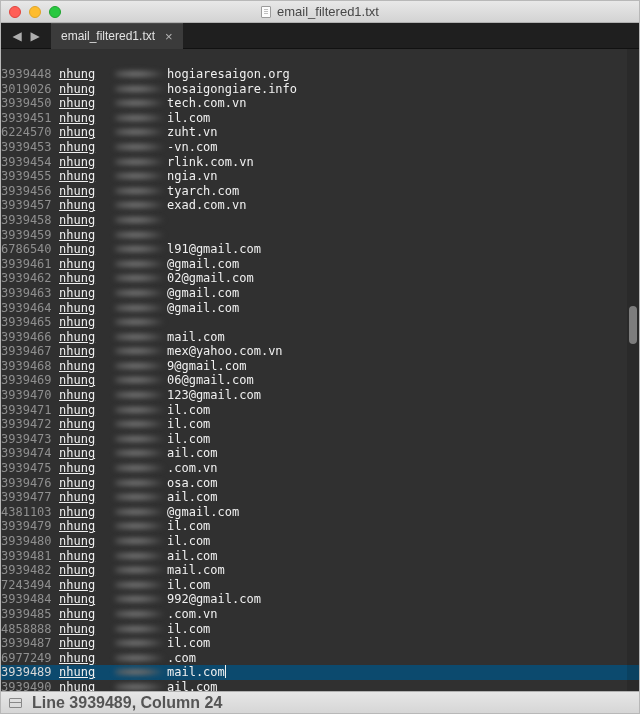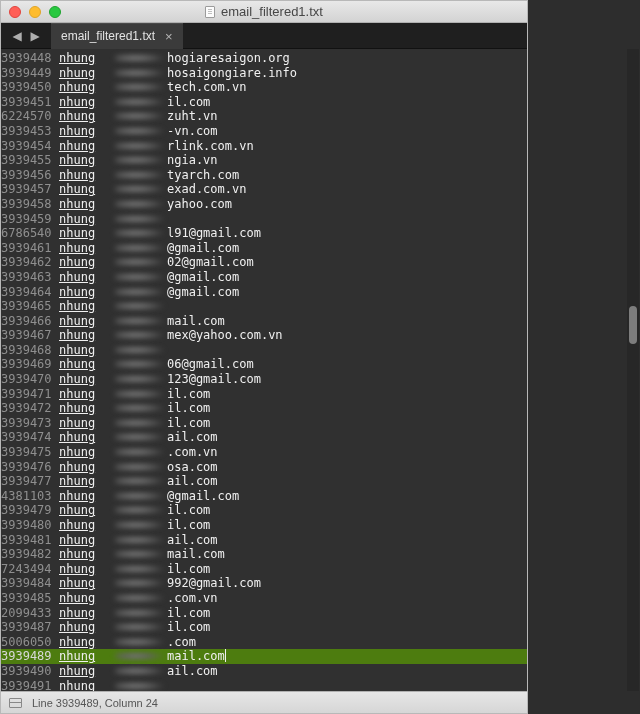--- a/index.html
+++ b/index.html
@@ -1,44 +1,44 @@
 <!DOCTYPE html>
 <html><head>
 <meta charset="utf-8">
 <style>
   * { margin: 0; padding: 0; box-sizing: border-box; }
   html, body { width: 640px; height: 714px; overflow: hidden; font-family: -apple-system, "Helvetica Neue", Arial, sans-serif; background: #2d2d2d; }
-  .window { width: 528px; height: 714px; display: flex; flex-direction: column; border: 1px solid #b8b8b8; }
+  .window { width: 640px; height: 714px; display: flex; flex-direction: column; border: 1px solid #b8b8b8; }
   .titlebar {
     height: 22px; background: linear-gradient(#e8e8e8,#d3d3d3);
     display: flex; align-items: center; position: relative; border-bottom: 1px solid #b0b0b0;
   }
   .traffic { display: flex; gap: 8px; margin-left: 8px; }
   .tl { width: 12px; height: 12px; border-radius: 50%; }
   .tl.close { background: #ff5f57; border: 0.5px solid #e0443e; }
   .tl.min { background: #febc2e; border: 0.5px solid #e0a528; }
   .tl.max { background: #28c840; border: 0.5px solid #1fa32f; }
   .title-center { position: absolute; left: 0; right: 0; display: flex; justify-content: center; align-items: center; gap: 6px; pointer-events: none; font-size: 13px; color: #474747; }
   .doc-icon { display: inline-block; width: 10px; height: 12px; background: #fcfcfc; border: 1px solid #9b9b9b; border-radius: 1px; position: relative; }
   .doc-icon::before { content: ""; position: absolute; left: 2px; right: 2px; top: 2px; height: 1px; background: #bfbfbf; box-shadow: 0 2px 0 #bfbfbf, 0 4px 0 #bfbfbf; }
   .navbar { height: 26px; background: #1f1f1f; display: flex; align-items: center; border-bottom: 1px solid #111; }
   .nav-arrows { display: flex; gap: 2px; margin-left: 8px; margin-right: 8px; color: #aeaeae; font-size: 12px; }
   .nav-arrow { width: 16px; text-align: center; cursor: pointer; }
   .tab { height: 26px; background: #3b3b3b; color: #e2e2e2; display: flex; align-items: center; padding: 0 10px; font-size: 12px; gap: 10px; border-top: 1px solid #4a4a4a; }
   .tab-close { color: #b5b5b5; font-size: 13px; line-height: 1; cursor: pointer; }
-  .editor { flex: 1; background: #303030; overflow: hidden; font-family: "Menlo","Consolas",monospace; font-size: 12px; line-height: 14.6px; color: #f0f0f0; padding-top: 2px; }
+  .editor { flex: 1; background: #303030; overflow: hidden; font-family: "Menlo","Consolas",monospace; font-size: 12px; line-height: 14.6px; color: #f0f0f0; padding-top: 18px; }
   .row { display: flex; white-space: pre; }
-  .row.sel { background: #4d7c0f; }
+  .row.sel { background: #0c4a6e; }
   .ln { width: 58px; text-align: right; color: #8f8f8f; padding-right: 10px; flex: none; }
   .row.sel .ln { color: #d8d8d8; }
   .c1 { width: 56px; flex: none; text-decoration: underline; }
   .blur { width: 52px; flex: none; color: transparent; background: radial-gradient(ellipse 40px 6px at 40% 50%, #7e7e7e 0%, #626262 35%, transparent 75%); filter: blur(2.5px); height: 12px; margin-top: 1px; border-radius: 3px; }
   .c3 { flex: 1; }
   .cursor { display: inline-block; width: 1px; height: 13px; background: #f0f0f0; vertical-align: -2px; }
-  .statusbar { height: 22px; background: linear-gradient(#e6e6e6,#d6d6d6); border-top: 1px solid #b0b0b0; display: flex; align-items: center; font-size: 11px; color: #555; padding: 0 8px; gap: 10px; }
+  .statusbar { height: 22px; background: linear-gradient(#e6e6e6,#d6d6d6); border-top: 1px solid #b0b0b0; display: flex; align-items: center; font-size: 16px; color: #555; padding: 0 8px; gap: 10px; font-weight: bold; }
   .panel-icon { width: 13px; height: 10px; border: 1px solid #888; border-radius: 1px; position: relative; }
   .panel-icon::before { content:""; position:absolute; left:0; top:3px; right:0; height:1px; background:#888; }
   .scrollbar-track { position: absolute; right: 1px; top: 49px; bottom: 23px; width: 12px; background: rgba(0,0,0,0.12); }
   .scrollbar-thumb { position: absolute; left: 2px; right: 2px; top: 40%; height: 38px; background: #7d7d7d; border-radius: 4px; }
 </style>
 </head>
 <body>
 
 <div class="window">
   <div class="titlebar">
@@ -59,60 +59,60 @@
       <span class="nav-arrow">▶</span>
     </div>
     <div class="tab">
       <span>email_filtered1.txt</span>
       <span class="tab-close">×</span>
     </div>
   </div>
 
   <div class="editor" id="editor">
       <div class="row"><span class="ln">3939448</span><span class="c1">nhung</span><span class="blur"></span><span class="c3">hogiaresaigon.org</span></div>
-      <div class="row"><span class="ln">3939449</span><span class="c1">nhung</span><span class="blur"></span><span class="c3">hosaigongiare.info</span></div>
+      <div class="row"><span class="ln">3019026</span><span class="c1">nhung</span><span class="blur"></span><span class="c3">hosaigongiare.info</span></div>
       <div class="row"><span class="ln">3939450</span><span class="c1">nhung</span><span class="blur"></span><span class="c3">tech.com.vn</span></div>
       <div class="row"><span class="ln">3939451</span><span class="c1">nhung</span><span class="blur"></span><span class="c3">il.com</span></div>
       <div class="row"><span class="ln">6224570</span><span class="c1">nhung</span><span class="blur"></span><span class="c3">zuht.vn</span></div>
       <div class="row"><span class="ln">3939453</span><span class="c1">nhung</span><span class="blur"></span><span class="c3">-vn.com</span></div>
       <div class="row"><span class="ln">3939454</span><span class="c1">nhung</span><span class="blur"></span><span class="c3">rlink.com.vn</span></div>
       <div class="row"><span class="ln">3939455</span><span class="c1">nhung</span><span class="blur"></span><span class="c3">ngia.vn</span></div>
       <div class="row"><span class="ln">3939456</span><span class="c1">nhung</span><span class="blur"></span><span class="c3">tyarch.com</span></div>
       <div class="row"><span class="ln">3939457</span><span class="c1">nhung</span><span class="blur"></span><span class="c3">exad.com.vn</span></div>
-      <div class="row"><span class="ln">3939458</span><span class="c1">nhung</span><span class="blur"></span><span class="c3">yahoo.com</span></div>
+      <div class="row"><span class="ln">3939458</span><span class="c1">nhung</span><span class="blur"></span></div>
       <div class="row"><span class="ln">3939459</span><span class="c1">nhung</span><span class="blur"></span></div>
       <div class="row"><span class="ln">6786540</span><span class="c1">nhung</span><span class="blur"></span><span class="c3">l91@gmail.com</span></div>
       <div class="row"><span class="ln">3939461</span><span class="c1">nhung</span><span class="blur"></span><span class="c3">@gmail.com</span></div>
       <div class="row"><span class="ln">3939462</span><span class="c1">nhung</span><span class="blur"></span><span class="c3">02@gmail.com</span></div>
       <div class="row"><span class="ln">3939463</span><span class="c1">nhung</span><span class="blur"></span><span class="c3">@gmail.com</span></div>
       <div class="row"><span class="ln">3939464</span><span class="c1">nhung</span><span class="blur"></span><span class="c3">@gmail.com</span></div>
       <div class="row"><span class="ln">3939465</span><span class="c1">nhung</span><span class="blur"></span></div>
       <div class="row"><span class="ln">3939466</span><span class="c1">nhung</span><span class="blur"></span><span class="c3">mail.com</span></div>
       <div class="row"><span class="ln">3939467</span><span class="c1">nhung</span><span class="blur"></span><span class="c3">mex@yahoo.com.vn</span></div>
-      <div class="row"><span class="ln">3939468</span><span class="c1">nhung</span><span class="blur"></span></div>
+      <div class="row"><span class="ln">3939468</span><span class="c1">nhung</span><span class="blur"></span><span class="c3">9@gmail.com</span></div>
       <div class="row"><span class="ln">3939469</span><span class="c1">nhung</span><span class="blur"></span><span class="c3">06@gmail.com</span></div>
       <div class="row"><span class="ln">3939470</span><span class="c1">nhung</span><span class="blur"></span><span class="c3">123@gmail.com</span></div>
       <div class="row"><span class="ln">3939471</span><span class="c1">nhung</span><span class="blur"></span><span class="c3">il.com</span></div>
       <div class="row"><span class="ln">3939472</span><span class="c1">nhung</span><span class="blur"></span><span class="c3">il.com</span></div>
       <div class="row"><span class="ln">3939473</span><span class="c1">nhung</span><span class="blur"></span><span class="c3">il.com</span></div>
       <div class="row"><span class="ln">3939474</span><span class="c1">nhung</span><span class="blur"></span><span class="c3">ail.com</span></div>
       <div class="row"><span class="ln">3939475</span><span class="c1">nhung</span><span class="blur"></span><span class="c3">.com.vn</span></div>
       <div class="row"><span class="ln">3939476</span><span class="c1">nhung</span><span class="blur"></span><span class="c3">osa.com</span></div>
       <div class="row"><span class="ln">3939477</span><span class="c1">nhung</span><span class="blur"></span><span class="c3">ail.com</span></div>
       <div class="row"><span class="ln">4381103</span><span class="c1">nhung</span><span class="blur"></span><span class="c3">@gmail.com</span></div>
       <div class="row"><span class="ln">3939479</span><span class="c1">nhung</span><span class="blur"></span><span class="c3">il.com</span></div>
       <div class="row"><span class="ln">3939480</span><span class="c1">nhung</span><span class="blur"></span><span class="c3">il.com</span></div>
       <div class="row"><span class="ln">3939481</span><span class="c1">nhung</span><span class="blur"></span><span class="c3">ail.com</span></div>
       <div class="row"><span class="ln">3939482</span><span class="c1">nhung</span><span class="blur"></span><span class="c3">mail.com</span></div>
       <div class="row"><span class="ln">7243494</span><span class="c1">nhung</span><span class="blur"></span><span class="c3">il.com</span></div>
       <div class="row"><span class="ln">3939484</span><span class="c1">nhung</span><span class="blur"></span><span class="c3">992@gmail.com</span></div>
       <div class="row"><span class="ln">3939485</span><span class="c1">nhung</span><span class="blur"></span><span class="c3">.com.vn</span></div>
-      <div class="row"><span class="ln">2099433</span><span class="c1">nhung</span><span class="blur"></span><span class="c3">il.com</span></div>
+      <div class="row"><span class="ln">4858888</span><span class="c1">nhung</span><span class="blur"></span><span class="c3">il.com</span></div>
       <div class="row"><span class="ln">3939487</span><span class="c1">nhung</span><span class="blur"></span><span class="c3">il.com</span></div>
-      <div class="row"><span class="ln">5006050</span><span class="c1">nhung</span><span class="blur"></span><span class="c3">.com</span></div>
+      <div class="row"><span class="ln">6977249</span><span class="c1">nhung</span><span class="blur"></span><span class="c3">.com</span></div>
       <div class="row sel"><span class="ln">3939489</span><span class="c1">nhung</span><span class="blur"></span><span class="c3">mail.com<span class="cursor"></span></span></div>
       <div class="row"><span class="ln">3939490</span><span class="c1">nhung</span><span class="blur"></span><span class="c3">ail.com</span></div>
       <div class="row"><span class="ln">3939491</span><span class="c1">nhung</span><span class="blur"></span></div>
     </div>
 
   <div class="statusbar">
     <span class="panel-icon"></span>
     <span>Line 3939489, Column 24</span>
   </div>
 

